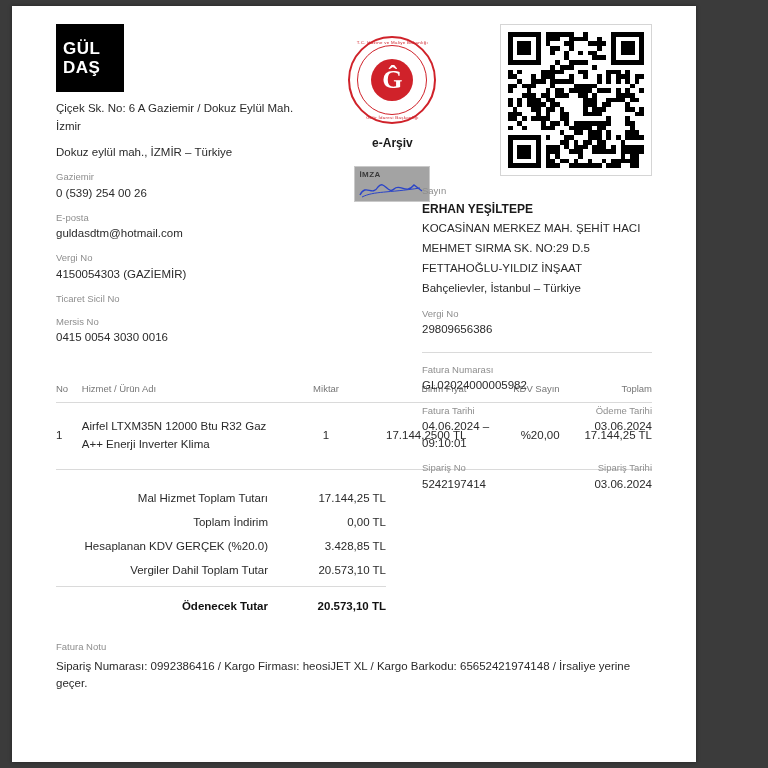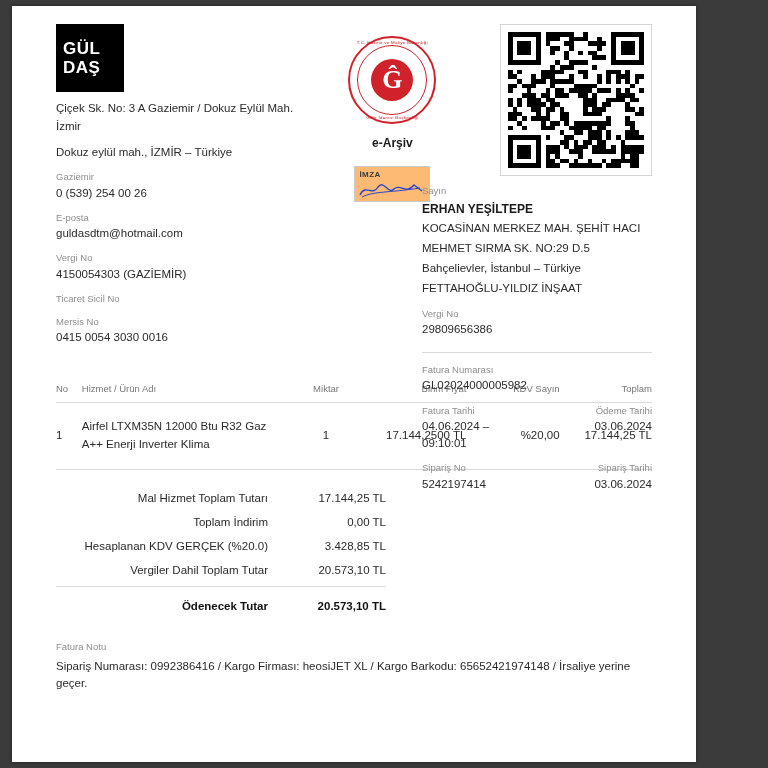--- a/index.html
+++ b/index.html
@@ -147,21 +147,21 @@
     font-size: 12px;
     font-weight: bold;
     color: #1a1a1a;
   }
   .imza {
     margin: 16px auto 0 auto;
     width: 74px;
     height: 34px;
     border: 1px solid #c9c9c9;
     position: relative;
-    background: #fdba74;
+    background: #a3a3a3;
   }
   .imza .imza-txt {
     position: absolute;
     left: 4px;
     top: 3px;
     font-size: 8px;
     font-weight: bold;
     color: #3a3a3a;
     letter-spacing: 0.4px;
   }
@@ -301,21 +301,21 @@
 
     <div class="topband">
 
       <div class="col-left">
         <div class="logo">
           <span>GÜL</span>
           <span>DAŞ</span>
         </div>
 
 
-        <div class="addr">Çiçek Sk. No: 3 A Gaziemir / Dokuz Eylül Mah. İzmir</div>
+        <div class="addr">Çiçek Sk. No: 6 A Gaziemir / Dokuz Eylül Mah. İzmir</div>
         <div class="addr">Dokuz eylül mah., İZMİR – Türkiye</div>
 
         <div class="field">
           <div class="field-label">Gaziemir</div>
           <div class="field-value">0 (539) 254 00 26</div>
         </div>
 
         <div class="field">
           <div class="field-label">E-posta</div>
           <div class="field-value">guldasdtm@hotmail.com</div>
@@ -1202,22 +1202,22 @@
             </div>
         </div>
       </div>
     </div>
 
     <div class="customer">
       <div class="field-label">Sayın</div>
       <div class="cust-name">ERHAN YEŞİLTEPE</div>
       <div class="cust-addr">KOCASİNAN MERKEZ MAH. ŞEHİT HACI</div>
       <div class="cust-addr">MEHMET SIRMA SK. NO:29 D.5</div>
+      <div class="cust-addr">FETTAHOĞLU-YILDIZ İNŞAAT</div>
       <div class="cust-addr">Bahçelievler, İstanbul – Türkiye</div>
-      <div class="cust-addr">FETTAHOĞLU-YILDIZ İNŞAAT</div>
 
       <div class="field">
         <div class="field-label">Vergi No</div>
         <div class="field-value">29809656386</div>
       </div>
 
       <hr class="hr">
 
       <div>
         <div class="field-label">Fatura Numarası</div>

